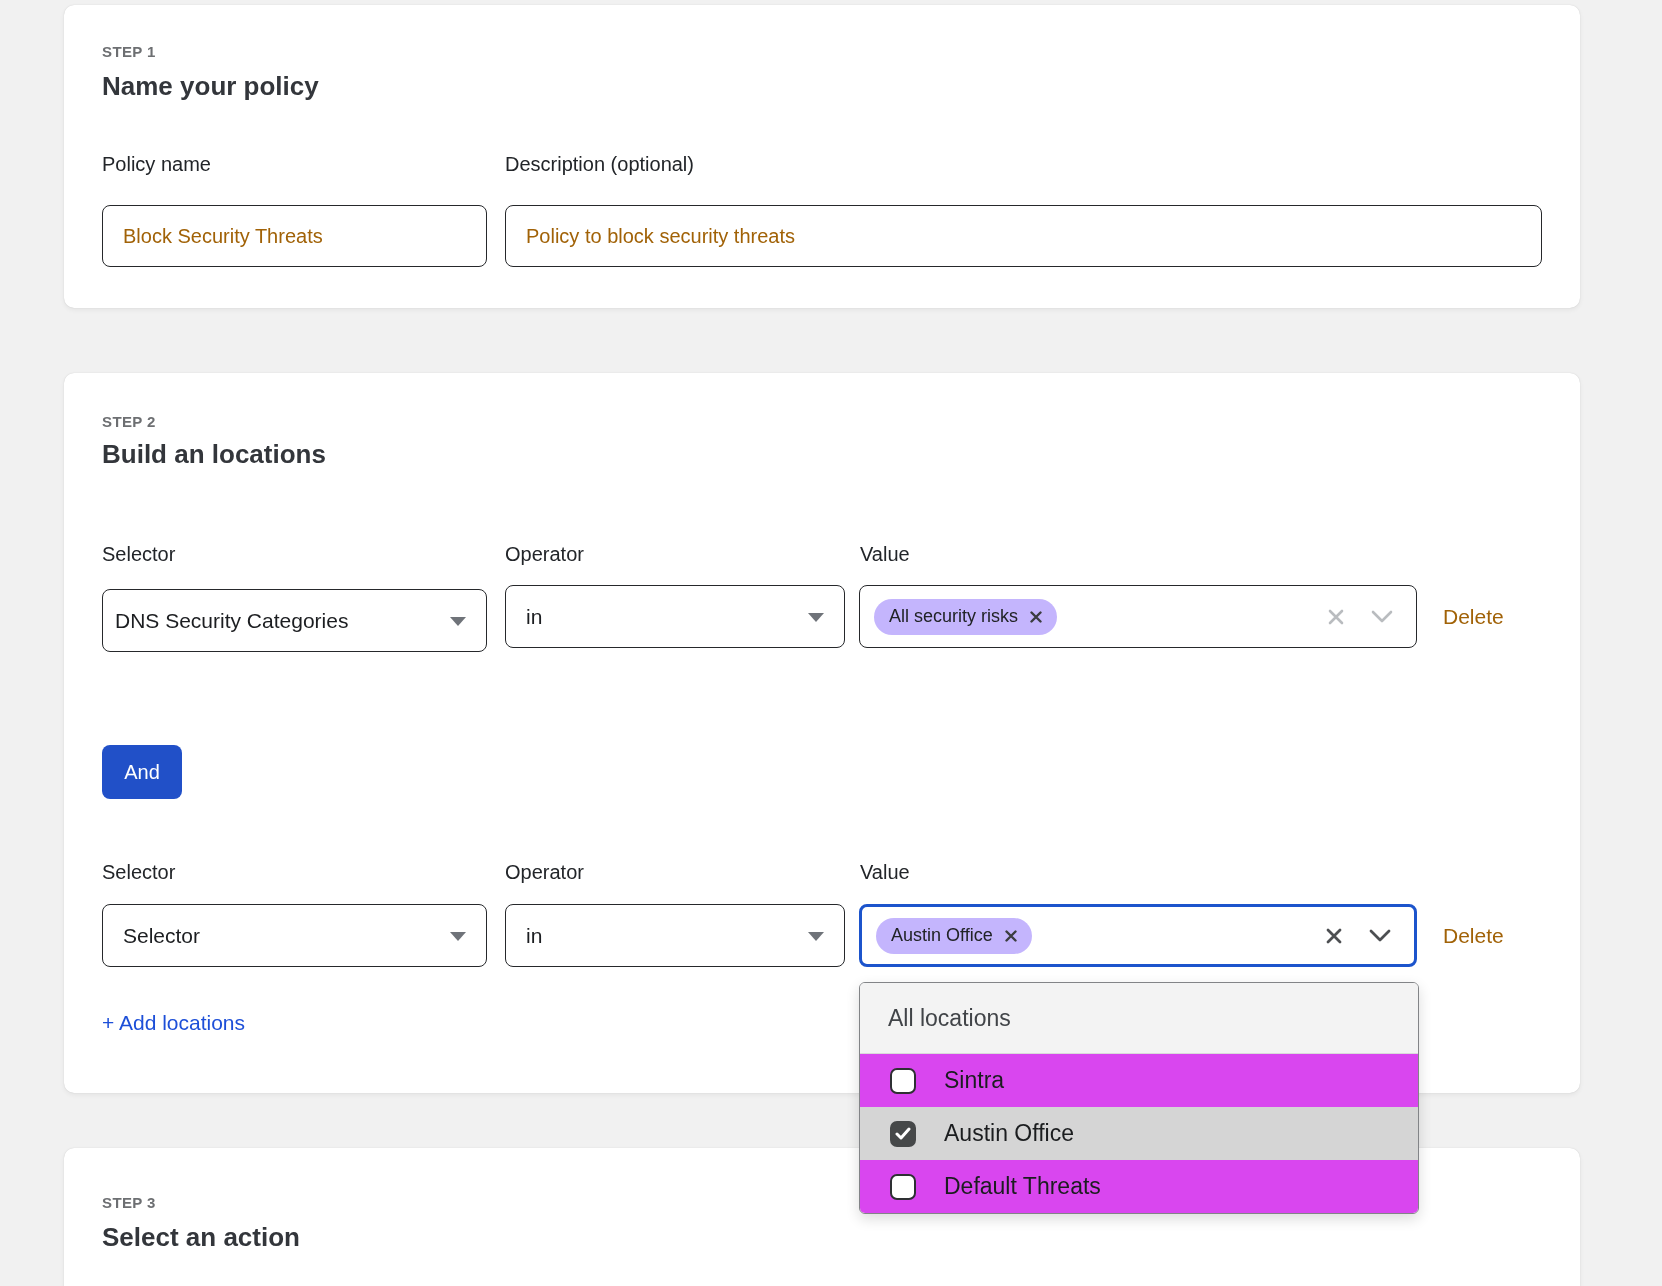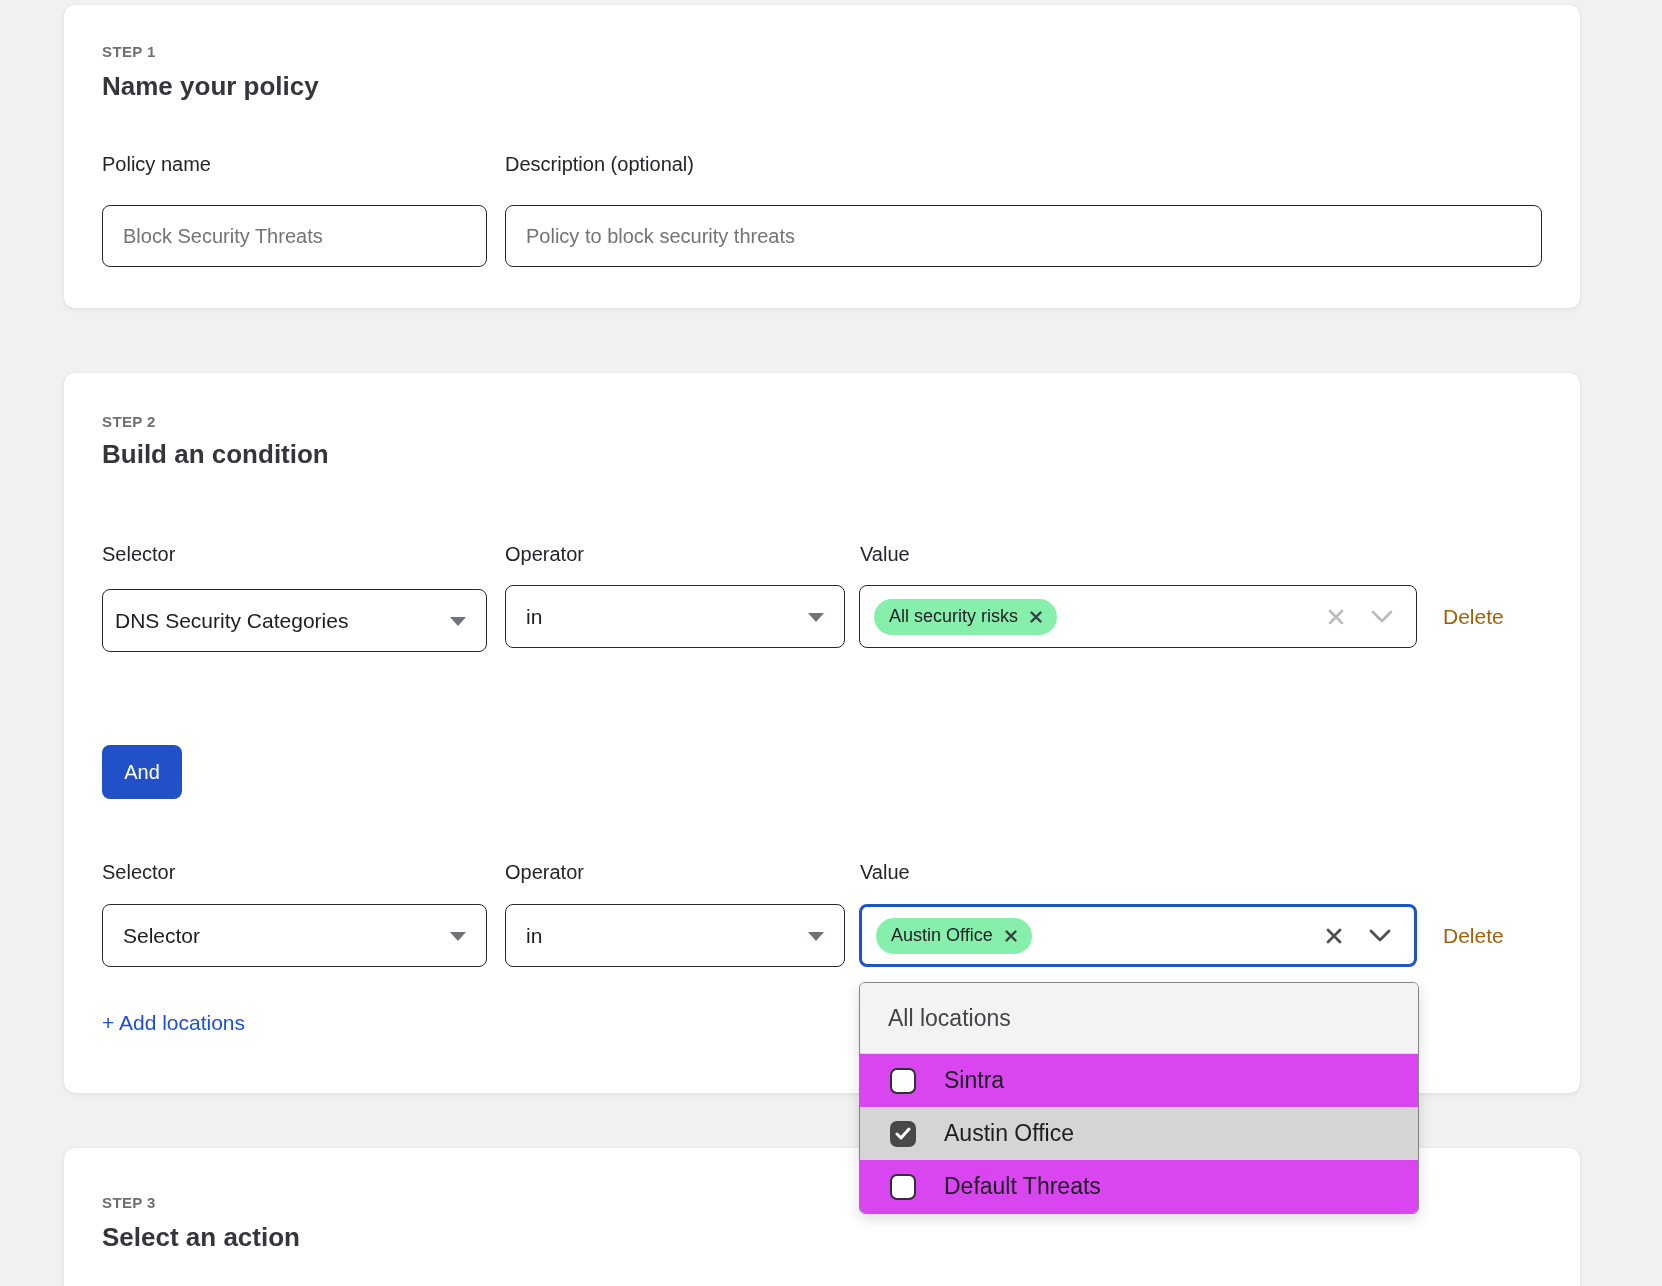--- a/index.html
+++ b/index.html
@@ -26,21 +26,21 @@
     position:absolute;left:38px;
     font-size:26px;font-weight:700;color:#33363b;
   }
   .field-label{
     position:absolute;font-size:20px;color:#222529;
   }
 
   .text-input{
     position:absolute;height:62px;box-sizing:border-box;
     border:1px solid #26282b;border-radius:8px;background:#fff;
-    font-family:"Liberation Sans",sans-serif;font-size:20px;color:#737373;
+    font-family:"Liberation Sans",sans-serif;font-size:20px;color:#a16207;
     padding:0 20px;outline:none;
   }
 
   .select-box{
     position:absolute;height:63px;box-sizing:border-box;
     border:1px solid #26282b;border-radius:8px;background:#fff;
     display:flex;align-items:center;padding:0 44px 0 20px;
     font-size:21px;color:#1c1e21;cursor:pointer;
   }
   .select-arrow{
@@ -50,21 +50,21 @@
   }
 
   .multiselect{
     position:absolute;height:63px;box-sizing:border-box;
     border:1px solid #26282b;border-radius:8px;background:#fff;
     display:flex;align-items:center;padding:0 110px 0 14px;cursor:text;
   }
   .multiselect.focused{border:3px solid #1c54cc;}
   .tag{
     display:inline-flex;align-items:center;gap:12px;height:36px;
-    background:#86efac;border-radius:18px;padding:0 15px;
+    background:#c4b5fd;border-radius:18px;padding:0 15px;
     font-size:18px;color:#212326;white-space:nowrap;
   }
   .tag svg{display:block;cursor:pointer;}
   .ms-icons{
     position:absolute;right:0;top:0;height:100%;display:flex;align-items:center;
   }
   .ms-clear{margin-right:24px;cursor:pointer;display:flex;}
   .ms-chevron{margin-right:22px;cursor:pointer;display:flex;}
   .icons-light svg{stroke:#b9bcbf;}
   .icons-dark  svg{stroke:#4d4f52;}
@@ -119,21 +119,21 @@
 
     <div class="field-label" style="left:38px;top:148px;">Policy name</div>
     <div class="field-label" style="left:441px;top:148px;">Description (optional)</div>
 
     <input class="text-input" style="left: 38px; top: 200px; width: 385px;" type="text" value="Block Security Threats">
     <input class="text-input" style="left: 441px; top: 200px; width: 1037px;" type="text" value="Policy to block security threats">
   </section>
 
   <section class="card" id="card-step2">
     <div class="step-label" style="top:40px;">STEP 2</div>
-    <div class="card-title" style="top:66px;">Build an condition</div>
+    <div class="card-title" style="top:66px;">Build an locations</div>
 
     <div class="field-label" style="left:38px;top:170px;">Selector</div>
     <div class="field-label" style="left:441px;top:170px;">Operator</div>
     <div class="field-label" style="left:796px;top:170px;">Value</div>
 
     <div class="select-box" style="left:38px;top:216px;width:385px;padding-left:12px;">
       <span>DNS Security Categories</span>
       <span class="select-arrow"></span>
     </div>
     <div class="select-box" style="left:441px;top:212px;width:340px;">

